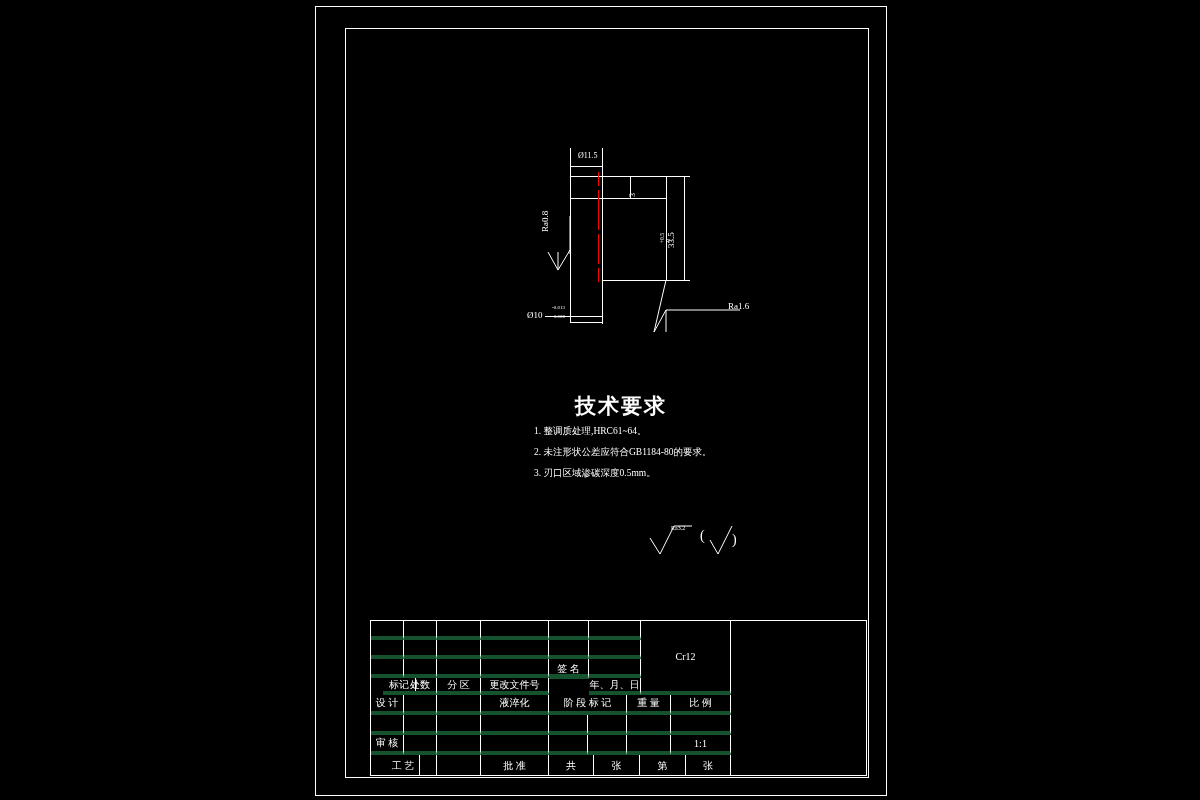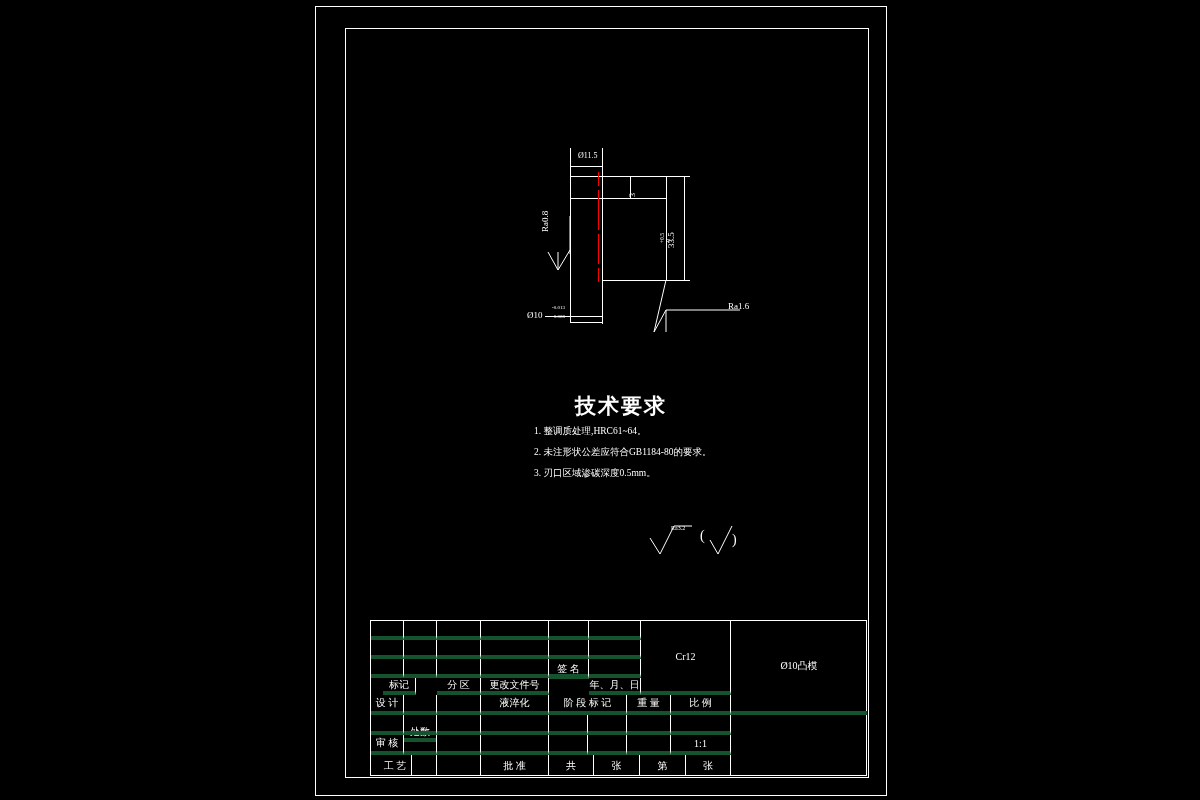--- a/index.html
+++ b/index.html
@@ -125,42 +125,42 @@
     <div class="cell" style="left:218px;top:19px;width:52px;height:19px;"></div>
 
     <div class="cell" style="left:0px;top:38px;width:33px;height:19px;"></div>
     <div class="cell" style="left:33px;top:38px;width:33px;height:19px;"></div>
     <div class="cell" style="left:66px;top:38px;width:44px;height:19px;"></div>
     <div class="cell" style="left:110px;top:38px;width:68px;height:19px;"></div>
     <div class="cell" style="left:178px;top:38px;width:40px;height:19px;"></div>
     <div class="cell" style="left:218px;top:38px;width:52px;height:19px;"></div>
 
     <div class="cell" style="left:12px;top:57px;width:33px;height:17px;text-align:right;">标记</div>
-    <div class="cell" style="left:33px;top:57px;width:33px;height:17px;margin-top:47px;">处数</div>
+    <div class="cell" style="left:33px;top:57px;width:33px;height:17px;">处数</div>
     <div class="cell" style="left:66px;top:57px;width:44px;height:17px;">分 区</div>
     <div class="cell" style="left:110px;top:57px;width:68px;height:17px;">更改文件号</div>
     <div class="cell" style="left:178px;top:41px;width:40px;height:17px;">签 名</div>
     <div class="cell" style="left:218px;top:57px;width:52px;height:17px;">年、月、日</div>
 
     <div class="cell" style="left:0px;top:74px;width:33px;height:20px;">设 计</div>
     <div class="cell" style="left:33px;top:74px;width:33px;height:20px;"></div>
     <div class="cell" style="left:66px;top:74px;width:44px;height:20px;"></div>
     <div class="cell" style="left:110px;top:74px;width:68px;height:20px;">液淬化</div>
 
     <div class="cell" style="left:0px;top:94px;width:33px;height:20px;"></div>
     <div class="cell" style="left:33px;top:94px;width:33px;height:20px;"></div>
     <div class="cell" style="left:66px;top:94px;width:44px;height:20px;"></div>
     <div class="cell" style="left:110px;top:94px;width:68px;height:20px;"></div>
 
     <div class="cell" style="left:0px;top:114px;width:33px;height:20px;">审 核</div>
     <div class="cell" style="left:33px;top:114px;width:33px;height:20px;"></div>
     <div class="cell" style="left:66px;top:114px;width:44px;height:20px;"></div>
     <div class="cell" style="left:110px;top:114px;width:68px;height:20px;"></div>
 
-    <div class="cell nbb" style="left:8px;top:134px;width:33px;height:21px;text-align:right;">工 艺</div>
+    <div class="cell nbb" style="left:16px;top:134px;width:33px;height:21px;text-align:right;">工 艺</div>
     <div class="cell nbb" style="left:33px;top:134px;width:33px;height:21px;"></div>
     <div class="cell nbb" style="left:66px;top:134px;width:44px;height:21px;"></div>
     <div class="cell nbb" style="left:110px;top:134px;width:68px;height:21px;">批 准</div>
 
     <div class="cell big" style="left:270px;top:0px;width:90px;height:74px;">Cr12</div>
 
     <div class="cell" style="left:178px;top:74px;width:78px;height:20px;">阶 段 标 记</div>
     <div class="cell" style="left:256px;top:74px;width:44px;height:20px;">重 量</div>
     <div class="cell" style="left:300px;top:74px;width:60px;height:20px;">比 例</div>
 
@@ -172,17 +172,16 @@
     <div class="cell" style="left:178px;top:114px;width:39px;height:20px;"></div>
     <div class="cell" style="left:217px;top:114px;width:39px;height:20px;"></div>
     <div class="cell" style="left:256px;top:114px;width:44px;height:20px;"></div>
     <div class="cell" style="left:300px;top:114px;width:60px;height:20px;">1:1</div>
 
     <div class="cell nbb" style="left:178px;top:134px;width:45px;height:21px;">共</div>
     <div class="cell nbb" style="left:223px;top:134px;width:46px;height:21px;">张</div>
     <div class="cell nbb" style="left:269px;top:134px;width:46px;height:21px;">第</div>
     <div class="cell nbb" style="left:315px;top:134px;width:45px;height:21px;">张</div>
 
-    <div class="cell mid nb" style="left:360px;top:0px;width:136px;height:94px;">Ø10凸模</div>
     <div class="cell nb nbb" style="left:360px;top:94px;width:136px;height:61px;"></div>
   </div>
 
 </div>
 
 </body></html>

